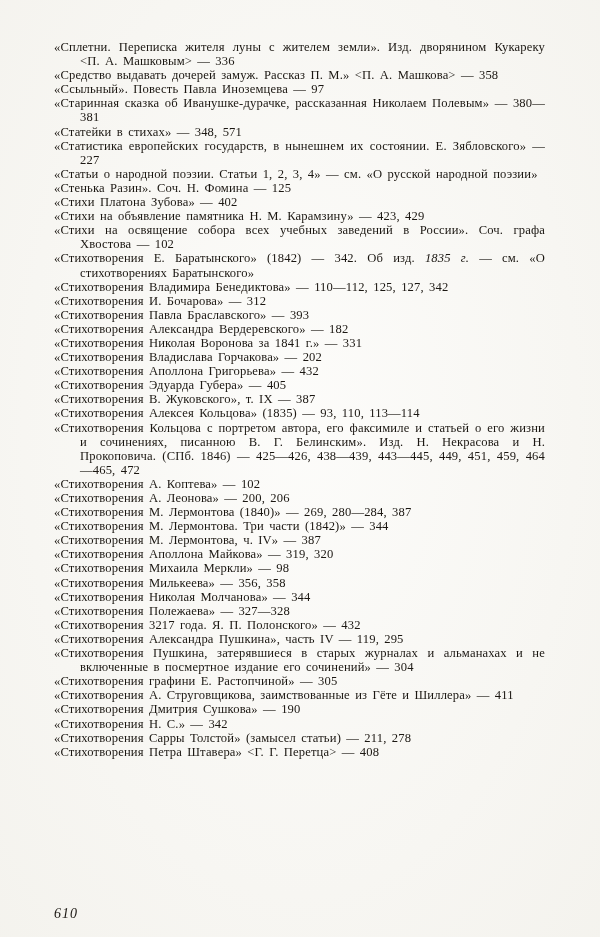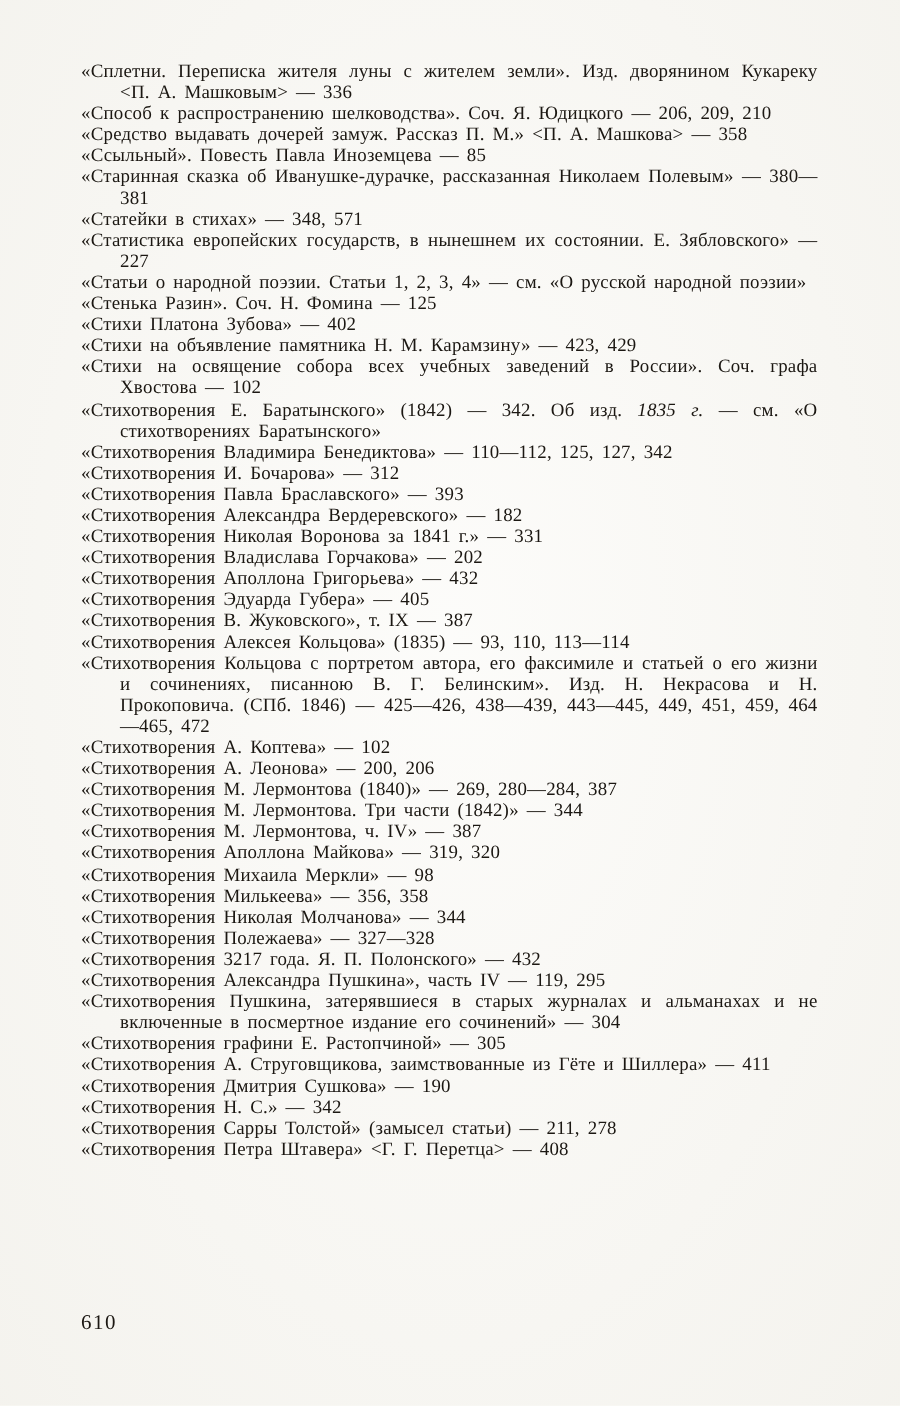--- a/index.html
+++ b/index.html
@@ -37,35 +37,35 @@
     line-height: 14.1px;
     letter-spacing: 0.15px;
     word-spacing: 2px;
   }
   p.entry .italic {
     font-style: italic;
   }
   .page-number {
     position: absolute;
     left: 54px;
-    top: 875px;
+    top: 906px;
     font-size: 14px;
+    font-style: italic;
     letter-spacing: 1px;
     color: #1b1712;
   }
 </style>
 </head>
 <body>
 
 <div class="scan-page">
   <div class="text-block">
       <p class="entry"><span>«Сплетни. Переписка жителя луны с жителем земли». Изд. дворянином Кукареку &lt;П. А. Машковым&gt; — 336</span></p>
-      <p class="entry"><span>«Способ к распространению шелководства». Соч. Я. Юдицкого — 206, 209, 210</span></p>
       <p class="entry"><span>«Средство выдавать дочерей замуж. Рассказ П. М.» &lt;П. А. Машкова&gt; — 358</span></p>
-      <p class="entry"><span>«Ссыльный». Повесть Павла Иноземцева — 85</span></p>
+      <p class="entry"><span>«Ссыльный». Повесть Павла Иноземцева — 97</span></p>
       <p class="entry"><span>«Старинная сказка об Иванушке-дурачке, рассказанная Николаем Полевым» — 380—381</span></p>
       <p class="entry"><span>«Статейки в стихах» — 348, 571</span></p>
       <p class="entry"><span>«Статистика европейских государств, в нынешнем их состоянии. Е. Зябловского» — 227</span></p>
       <p class="entry"><span>«Статьи о народной поэзии. Статьи 1, 2, 3, 4» — см. «О русской народной поэзии»</span></p>
       <p class="entry"><span>«Стенька Разин». Соч. Н. Фомина — 125</span></p>
       <p class="entry"><span>«Стихи Платона Зубова» — 402</span></p>
       <p class="entry"><span>«Стихи на объявление памятника Н. М. Карамзину» — 423, 429</span></p>
       <p class="entry"><span>«Стихи на освящение собора всех учебных заведений в России». Соч. графа Хвостова — 102</span></p>
       <p class="entry"><span>«Стихотворения Е. Баратынского» (1842) — 342. Об изд. </span><span class="italic">1835 г.</span><span> — см. «О стихотворениях Баратынского»</span></p>
       <p class="entry"><span>«Стихотворения Владимира Бенедиктова» — 110—112, 125, 127, 342</span></p>

